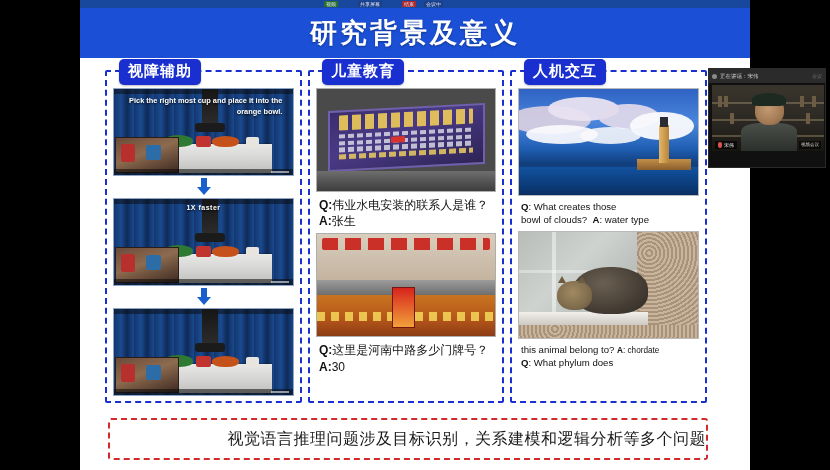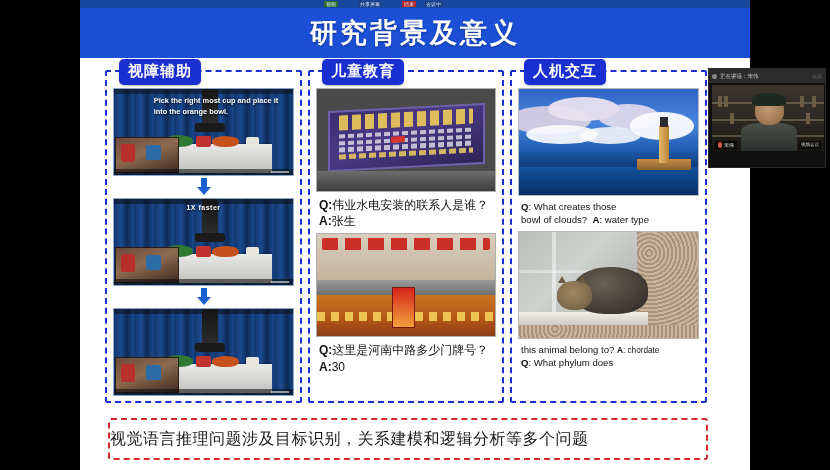--- a/index.html
+++ b/index.html
@@ -136,23 +136,22 @@
   }
   .obj.gripper {
     left: 45%; top: 40%; width: 17%; height: 10%;
     background: #1b1b1b; border-radius: 3px;
   }
   .rf-overlay-text {
     position: absolute; left: 6%; right: 6%; top: 8%;
     color: #ffffff;
     font-size: 7.4px; font-weight: bold;
     line-height: 1.45;
-    text-align: left;
+    text-align: right;
     text-shadow: 0 1px 2px rgba(0,0,0,.85);
-    margin-left: 29px;
   }
   .rf-speed {
     position: absolute; left: 0; right: 0; top: 6%;
     color: #ffffff; font-size: 7px; font-weight: bold;
     text-align: center; letter-spacing: .5px;
     text-shadow: 0 1px 2px rgba(0,0,0,.9);
   }
   .rf-bar {
     position: absolute; left: 0; bottom: 0; width: 100%; height: 6px;
     background: rgba(10,10,10,.55);
@@ -346,21 +345,21 @@
   }
   .cat-ear.e1 { left: 22%; bottom: 52%; }
   .cat-ear.e2 { left: 33%; bottom: 52%; }
 
   
   .caption-box {
     position: absolute; left: 28px; bottom: 10px;
     width: 600px; height: 42px;
     border: 2px dashed #d32b2b;
     border-radius: 3px;
-    display: flex; align-items: center; justify-content: flex-start;
+    display: flex; align-items: center; justify-content: flex-end;
     background: #fff;
   }
   .caption-text {
     font-size: 16px;
     color: #1a1a1a;
     letter-spacing: .5px;
     white-space: nowrap;
   }
 
   

